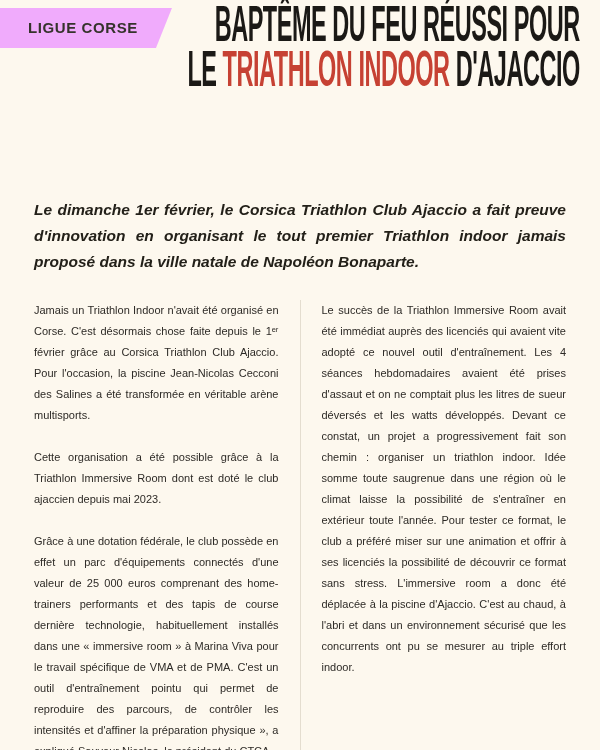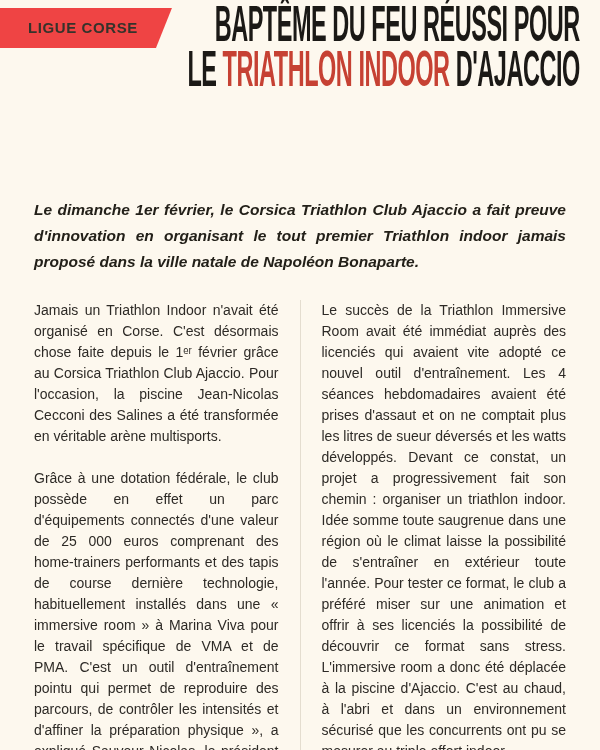--- a/index.html
+++ b/index.html
@@ -8,21 +8,21 @@
     position:relative;
     background:#fdf8ee;
     font-family:"Liberation Sans", sans-serif;
     color:#2d2a26;
     overflow:hidden;
   }
 
   
   .badge {
     position:absolute; top:8px; left:0;
-    background:#ef4444;
+    background:#f0abfc;
     padding:11px 34px 11px 28px;
     clip-path:polygon(0 0, 100% 0, calc(100% - 16px) 100%, 0 100%);
   }
   .badge-label {
     font-size:15px; font-weight:700; letter-spacing:0.6px;
     color:#35332b;
   }
 
   
   .headline {
@@ -50,21 +50,21 @@
   
   .columns {
     position:absolute; top:300px; left:34px; right:34px; bottom:0;
     display:flex;
   }
   .col { flex:1 1 0; }
   .col-divider {
     width:1px; background:#e4ddcf; margin:0 21px; align-self:stretch;
   }
   .col p {
-    font-size:14px; line-height:21px;
+    font-size:11px; line-height:21px;
     text-align:justify; color:#2d2a26;
     margin-bottom:21px;
   }
   .col p:last-child { margin-bottom:0; }
 </style>
 </head>
 <body>
 
 <div class="badge">
   <span class="badge-label">LIGUE CORSE</span>
@@ -75,20 +75,21 @@
   <span class="hl-line"><span>LE </span><span class="hl-red">TRIATHLON INDOOR</span><span> D'AJACCIO</span></span>
 </h1>
 
 <div class="intro">
   <p class="intro-text">Le dimanche 1er février, le Corsica Triathlon Club Ajaccio a fait preuve d'innovation en organisant le tout premier Triathlon indoor jamais proposé dans la ville natale de Napoléon Bonaparte.</p>
 </div>
 
 <div class="columns">
   <div class="col">
     <p>Jamais un Triathlon Indoor n'avait été organisé en Corse. C'est désormais chose faite depuis le 1ᵉʳ février grâce au Corsica Triathlon Club Ajaccio. Pour l'occasion, la piscine Jean-Nicolas Cecconi des Salines a été transformée en véritable arène multisports.</p>
+    <p>Cette organisation a été possible grâce à la Triathlon Immersive Room dont est doté le club ajaccien depuis mai 2023.</p>
     <p>Grâce à une dotation fédérale, le club possède en effet un parc d'équipements connectés d'une valeur de 25 000 euros comprenant des home-trainers performants et des tapis de course dernière technologie, habituellement installés dans une « immersive room » à Marina Viva pour le travail spécifique de VMA et de PMA. C'est un outil d'entraînement pointu qui permet de reproduire des parcours, de contrôler les intensités et d'affiner la préparation physique », a expliqué Sauveur Nicolas, le président du CTCA.</p>
   </div>
   <div class="col-divider"></div>
   <div class="col">
     <p>Le succès de la Triathlon Immersive Room avait été immédiat auprès des licenciés qui avaient vite adopté ce nouvel outil d'entraînement. Les 4 séances hebdomadaires avaient été prises d'assaut et on ne comptait plus les litres de sueur déversés et les watts développés. Devant ce constat, un projet a progressivement fait son chemin : organiser un triathlon indoor. Idée somme toute saugrenue dans une région où le climat laisse la possibilité de s'entraîner en extérieur toute l'année. Pour tester ce format, le club a préféré miser sur une animation et offrir à ses licenciés la possibilité de découvrir ce format sans stress. L'immersive room a donc été déplacée à la piscine d'Ajaccio. C'est au chaud, à l'abri et dans un environnement sécurisé que les concurrents ont pu se mesurer au triple effort indoor.</p>
 
   </div>
 </div>
 
 </body></html>

